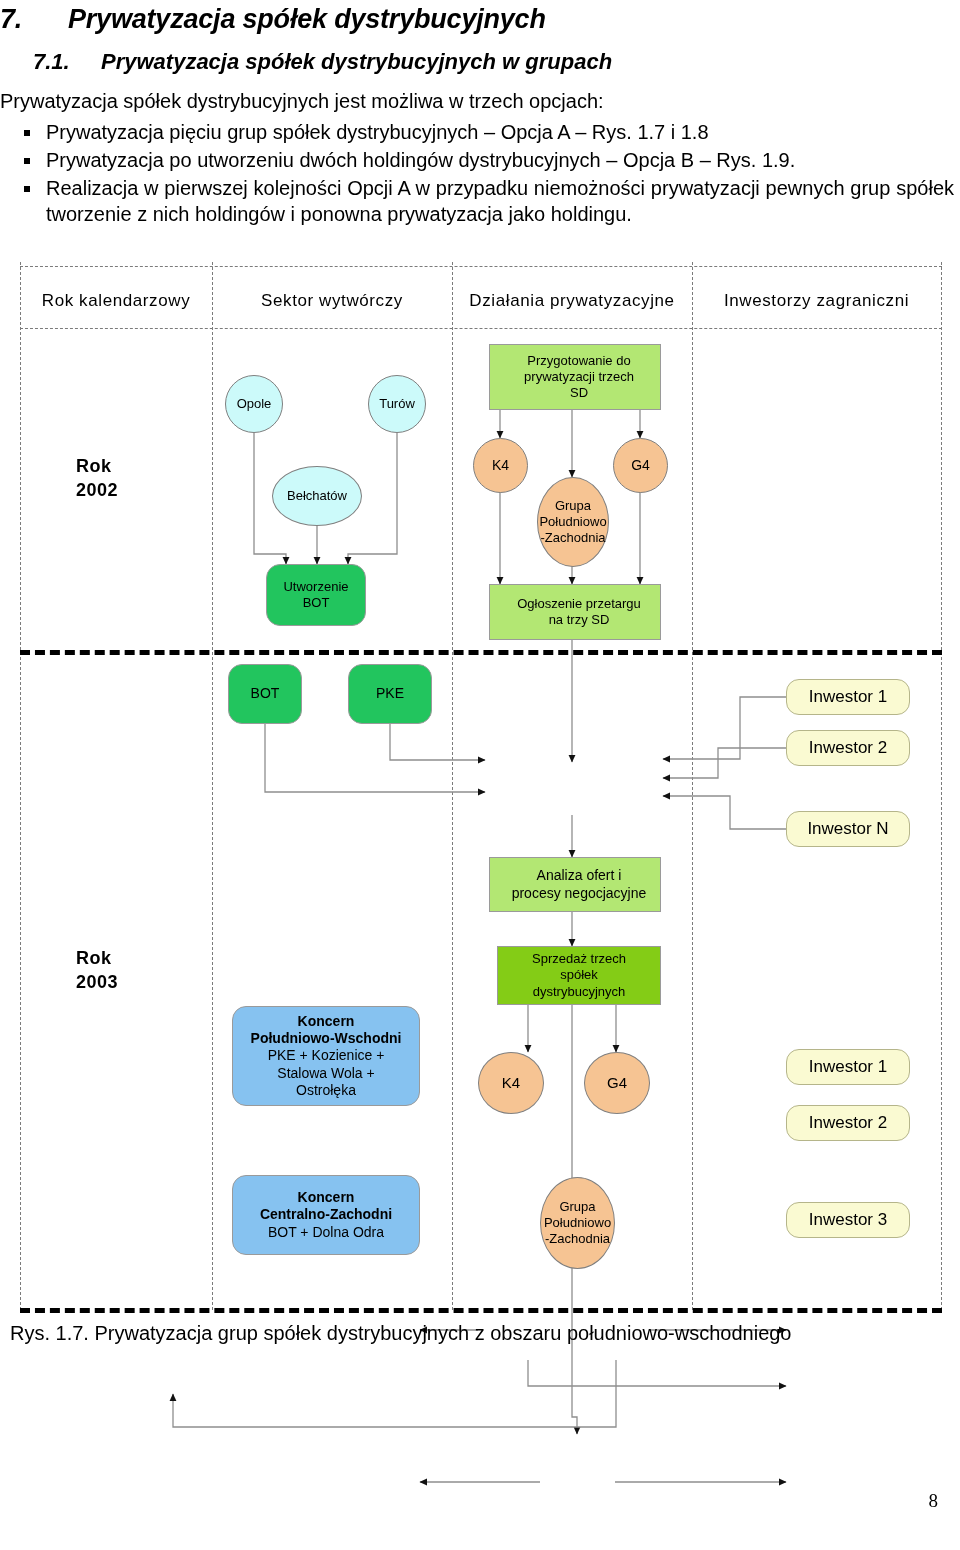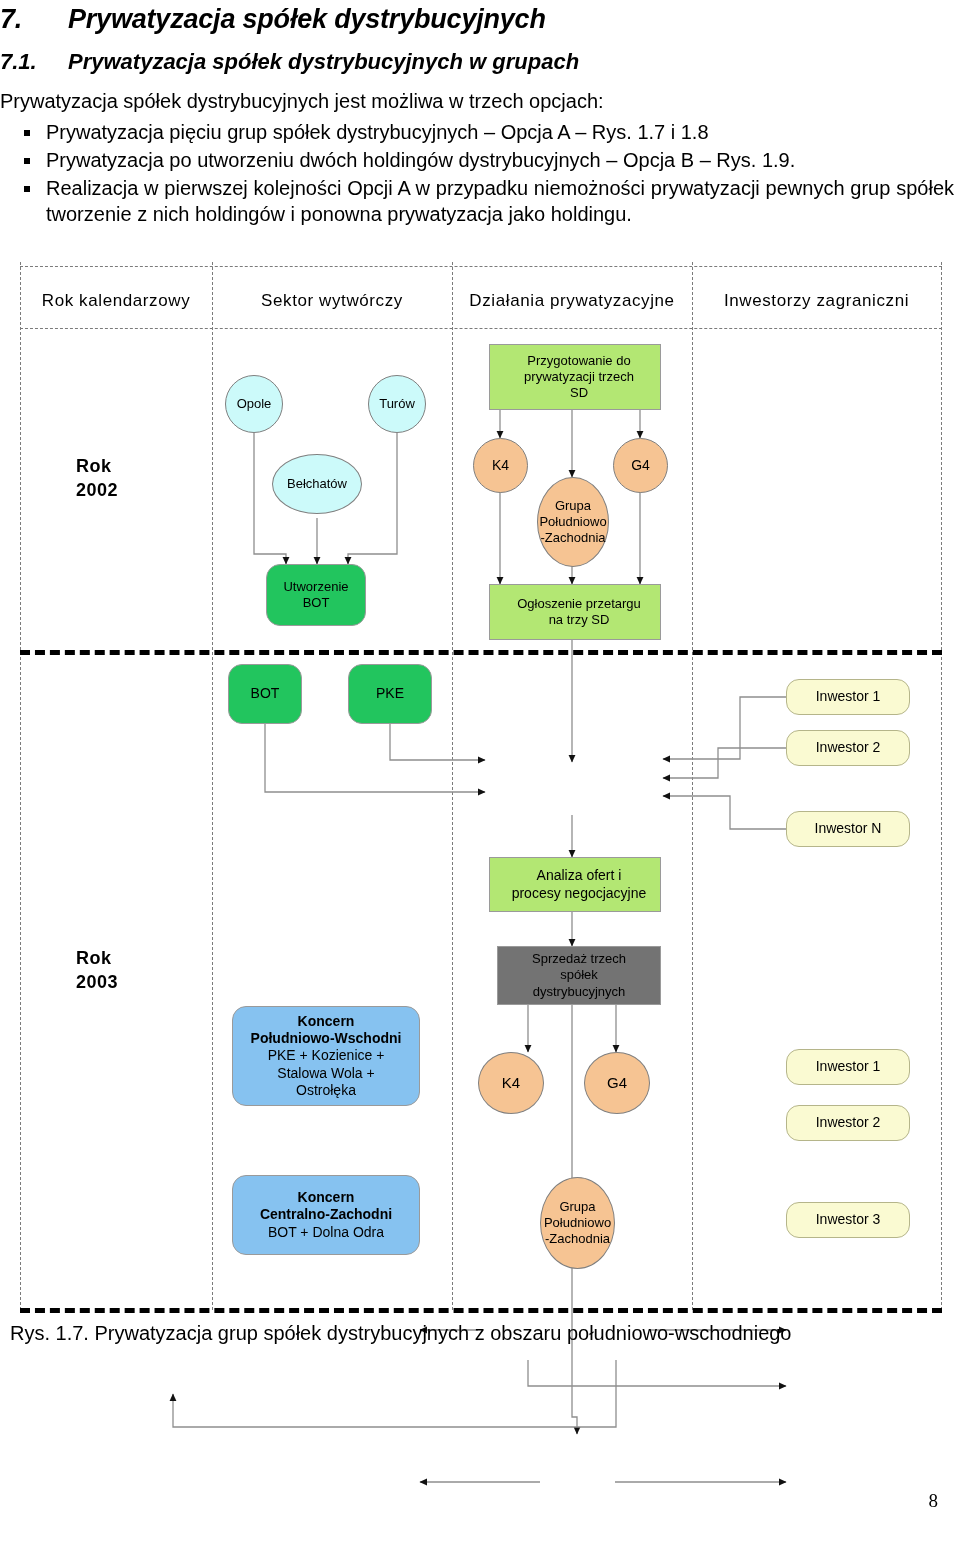--- a/index.html
+++ b/index.html
@@ -13,21 +13,21 @@
   h1.sec{
     font-size:27px;font-weight:bold;font-style:italic;
     margin:0;padding:4px 0 0 0;letter-spacing:-0.2px;
     display:flex;
   }
   h1.sec .num{width:68px;flex:none;}
   h2.sub{
     font-size:22px;font-weight:bold;font-style:italic;
     margin:0;padding:14px 0 0 0;display:flex;
   }
-  h2.sub .num{width:68px;flex:none;}
+  h2.sub .num{width:68px;flex:none;margin-left:33px;}
   p.lead{font-size:20px;margin:0;padding:14px 0 0 0;line-height:1.28;}
   ul.bullets{list-style:none;margin:0;padding:2px 0 0 0;}
   ul.bullets li{
     font-size:20px;line-height:1.30;position:relative;
     padding-left:46px;margin-top:2px;text-align:justify;padding-right:6px;
   }
   ul.bullets li::before{
     content:"";position:absolute;left:24px;top:11px;
     width:6px;height:6px;background:#000;
   }
@@ -48,24 +48,24 @@
     font-size:13px;line-height:1.24;color:#000;
   }
   .ellipse{border:1px solid #7f7f7f;border-radius:50%;}
   .rect{border:1px solid #9a9a9a;}
   .round{border:1px solid #9a9a9a;border-radius:14px;}
   .pill{border:1px solid #b5b58a;border-radius:13px;}
   .cy-el{background:#CCFAFA;}
   .cy-bx{background:#22c55e;}
   .or-el{background:#F6C493;}
   .gr-bx{background:#B3E773;padding-left:8px;}
-  .gr2-bx{background:#737373;}
+  .gr2-bx{background:#84cc16;}
   .bl-bx{background:#86C2F0;}
   .ye-bx{background:#FAFAD2;}
-  .n13{font-size:14px;}
+  .n13{font-size:17px;}
   .n14{font-size:14px;}
   .n15{font-size:15px;}
   .nb{font-weight:bold;}
   svg.wires{position:absolute;left:0;top:0;width:960px;height:1050px;overflow:visible;}
   
   .caption{position:absolute;left:10px;top:1322px;width:940px;font-size:20px;}
   .folio{position:absolute;right:22px;top:1490px;font-size:19px;font-family:"Liberation Serif", serif;}
 </style>
 </head>
 <body>
@@ -166,21 +166,21 @@
       <path d="M616,1098 L616,1165 L173,1165 L173,1132" marker-end="url(#ah)"></path>
 
       <path d="M540,1220 L420,1220" marker-end="url(#ah)"></path>
 
       <path d="M615,1220 L786,1220" marker-end="url(#ah)"></path>
     </g>
   </svg>
 
   <div class="node ellipse cy-el" style="left:225px;top:113px;width:58px;height:58px;">Opole</div>
   <div class="node ellipse cy-el" style="left:368px;top:113px;width:58px;height:58px;">Turów</div>
-  <div class="node ellipse cy-el" style="left:272px;top:192px;width:90px;height:60px;">Bełchatów</div>
+  <div class="node ellipse cy-el" style="left:272px;top:204px;width:90px;height:60px;">Bełchatów</div>
 
   <div class="node round cy-bx" style="left:266px;top:302px;width:100px;height:62px;white-space:pre-line;">Utworzenie
 BOT</div>
 
   <div class="node rect gr-bx" style="left:489px;top:82px;width:172px;height:66px;white-space:pre-line;">Przygotowanie do
 prywatyzacji trzech
 SD</div>
 
   <div class="node ellipse or-el n14" style="left:473px;top:176px;width:55px;height:55px;">K4</div>
   <div class="node ellipse or-el n14" style="left:613px;top:176px;width:55px;height:55px;">G4</div>

